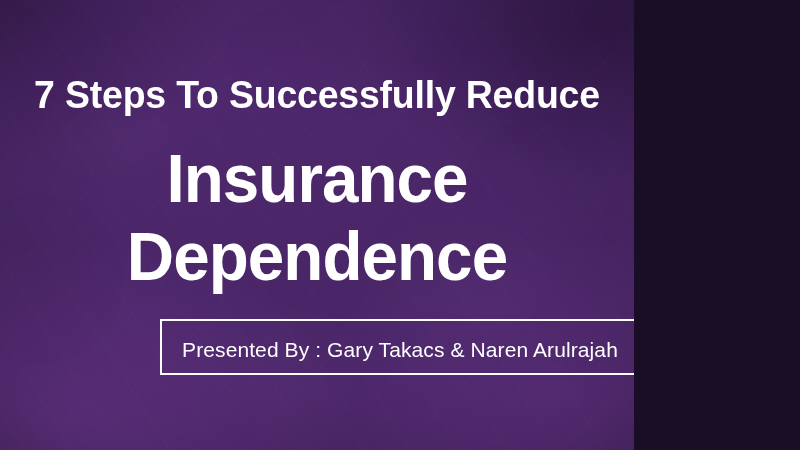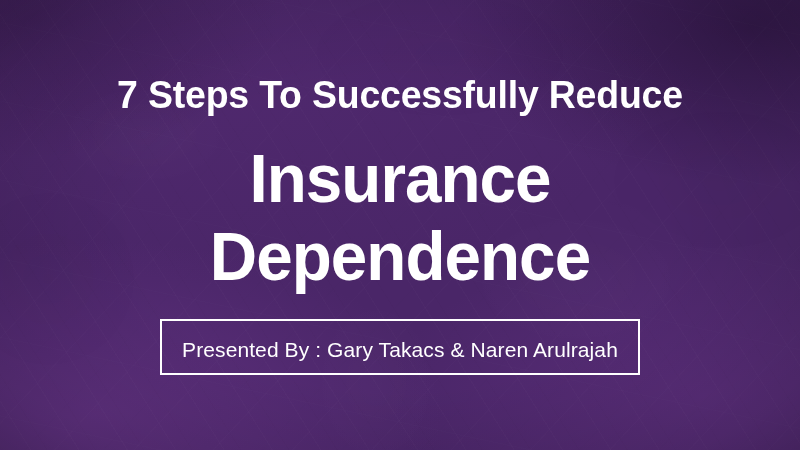--- a/index.html
+++ b/index.html
@@ -7,21 +7,21 @@
     margin: 0;
     padding: 0;
     background: #1a0d26;
   }
   body {
     font-family: "Liberation Sans", sans-serif;
   }
 
   .slide {
     position: relative;
-    width: 800px;
+    width: 634px;
     height: 450px;
     overflow: hidden;
     background-color: #404040;
     user-select: none;
   }
 
   
   .bg-base {
     position: absolute;
     inset: 0;

